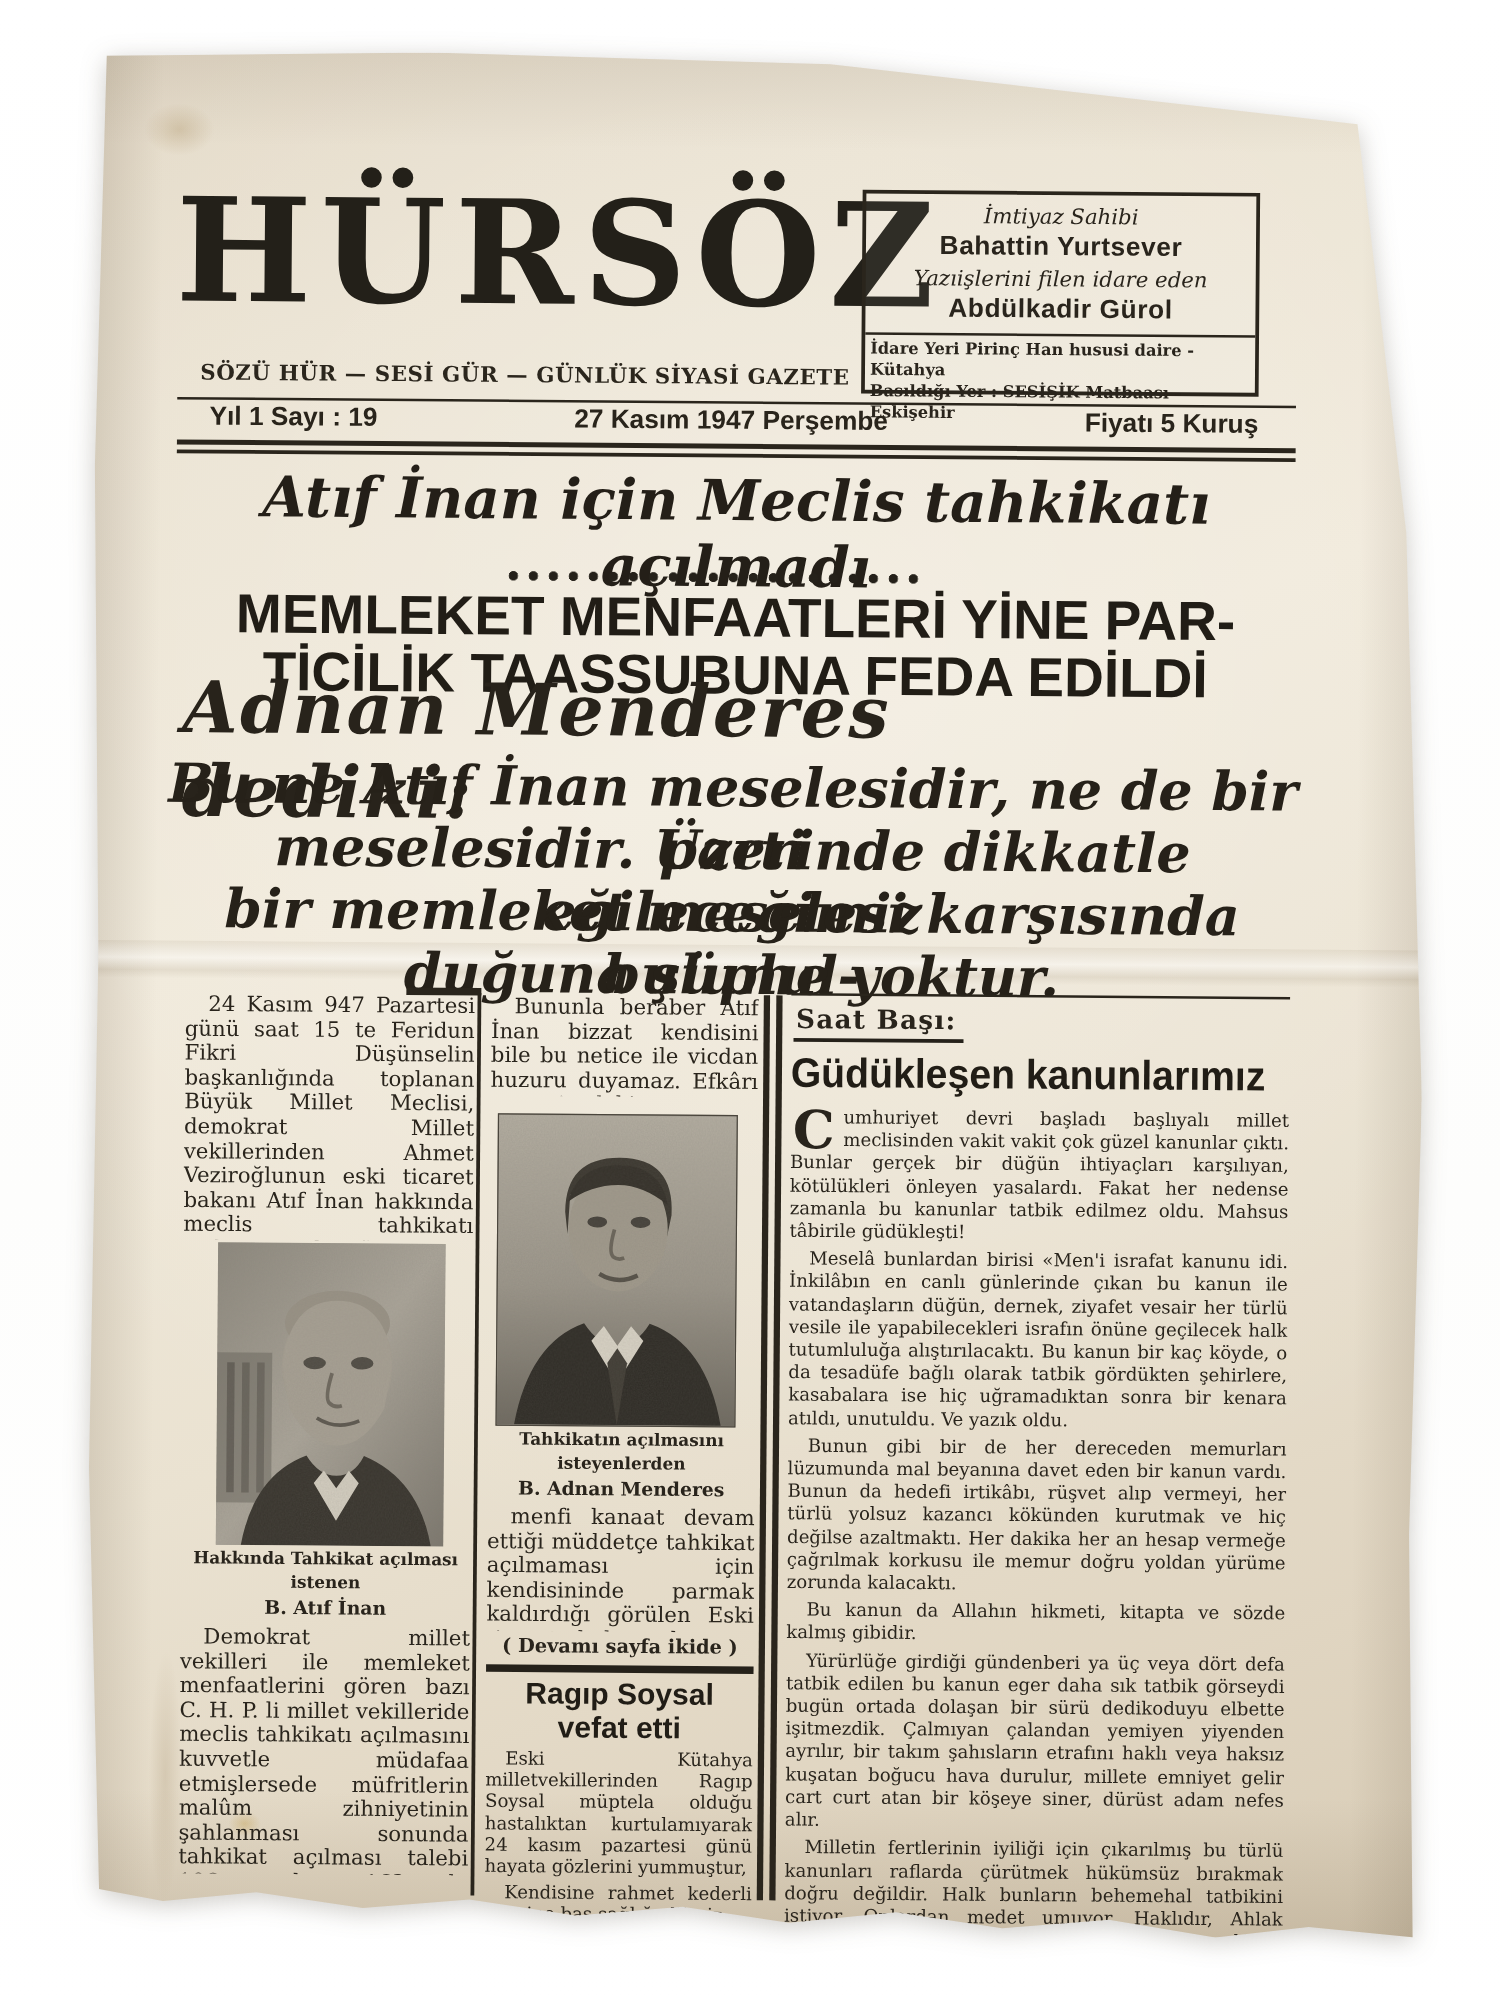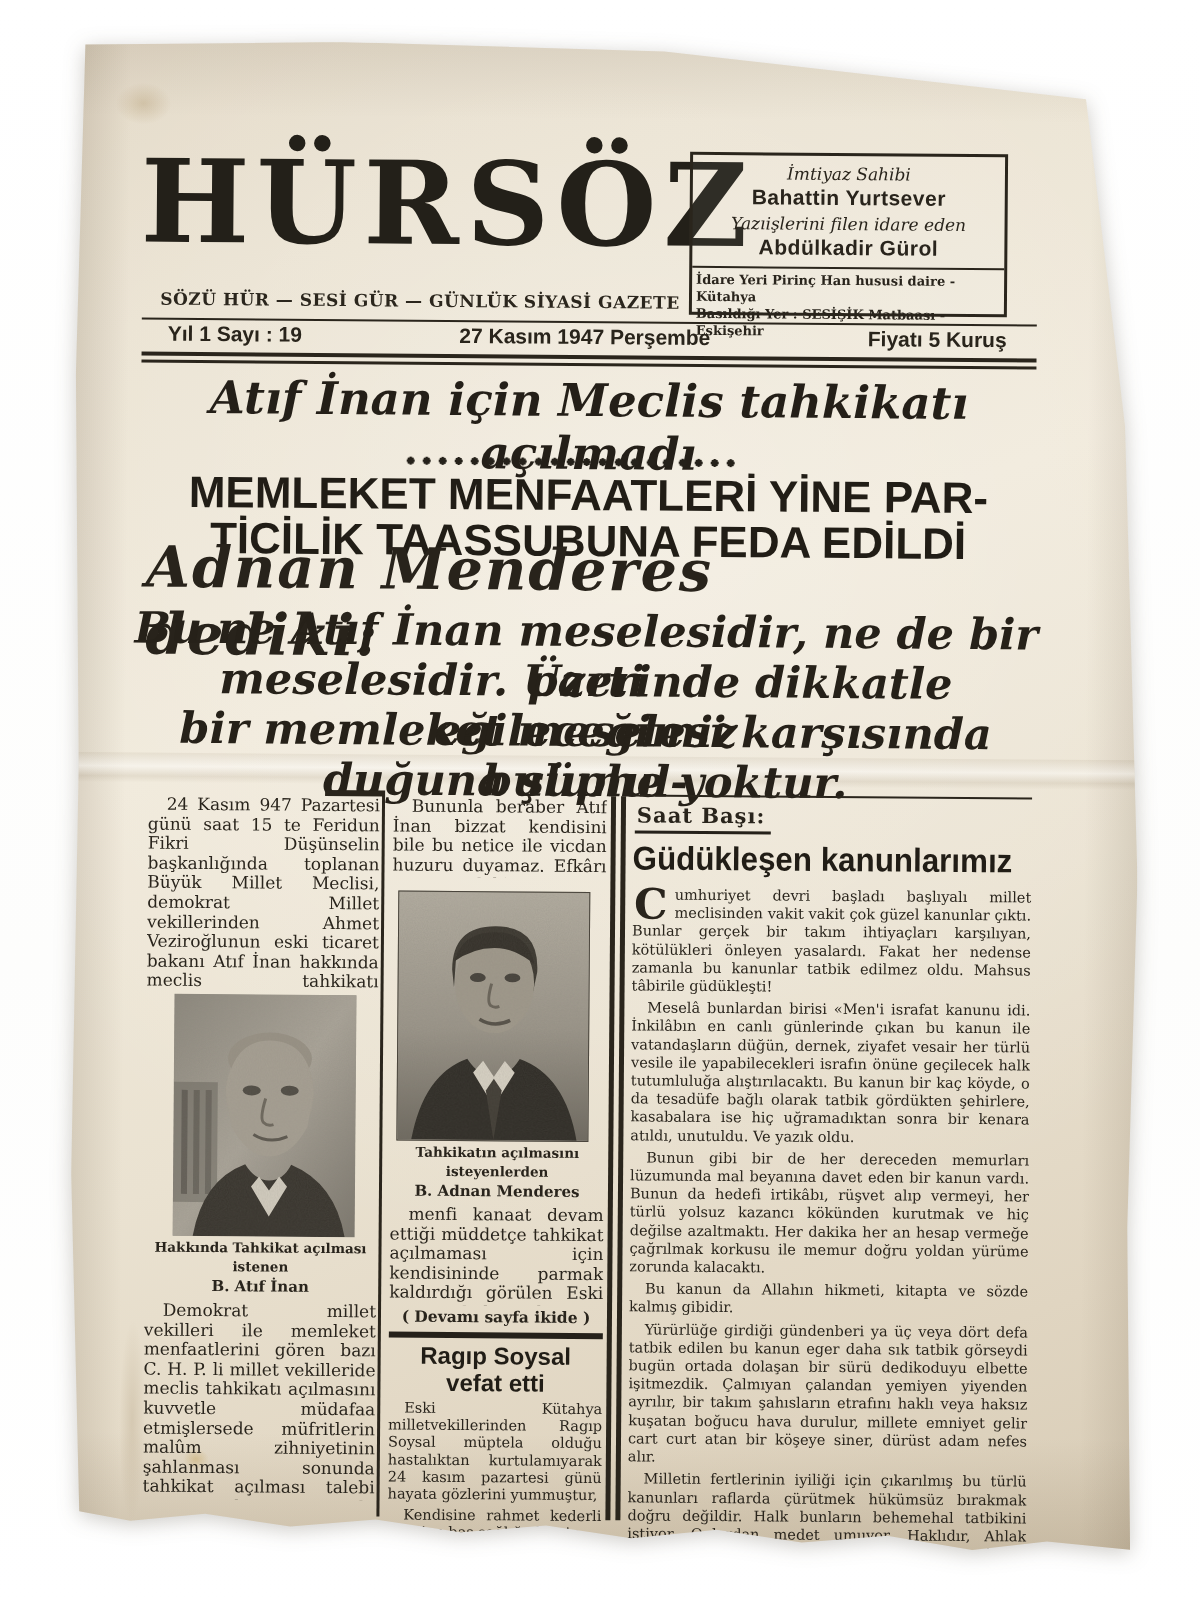--- a/index.html
+++ b/index.html
@@ -249,21 +249,21 @@
         <p class="obit-title">Ragıp Soysal</p>
         <p class="obit-title">vefat etti</p>
         <p class="obit-body">Eski Kütahya milletvekillerinden Ragıp Soysal müptela olduğu hastalıktan kurtulamıyarak 24 kasım pazartesi günü hayata gözlerini yummuştur,</p>
         <p class="obit-body">Kendisine rahmet kederli ailesine baş sağlığı dileriz.</p>
       </div>
     </div>
 
     <div class="abs col col3">
       <span class="saat-basi">Saat Başı:</span>
       <div class="col3-headline">Güdükleşen kanunlarımız</div>
-      <p class="body3 first"><span class="dropcap">C</span><span>umhuriyet devri başladı başlıyalı millet meclisinden vakit vakit çok güzel kanunlar çıktı. Bunlar gerçek bir takım ihtiyaçları karşılıyan, kötülükleri önleyen yasalardı. Fakat her nedense zamanla bu kanunlar tatbik edilmez oldu. Mahsus tâbirile güdükleşti!</span></p>
+      <p class="body3 first"><span class="dropcap">C</span><span>umhuriyet devri başladı başlıyalı millet meclisinden vakit vakit çok güzel kanunlar çıktı. Bunlar gerçek bir düğün ihtiyaçları karşılıyan, kötülükleri önleyen yasalardı. Fakat her nedense zamanla bu kanunlar tatbik edilmez oldu. Mahsus tâbirile güdükleşti!</span></p>
       <p class="body3">Meselâ bunlardan birisi «Men'i israfat kanunu idi. İnkilâbın en canlı günlerinde çıkan bu kanun ile vatandaşların düğün, dernek, ziyafet vesair her türlü vesile ile yapabilecekleri israfın önüne geçilecek halk tutumluluğa alıştırılacaktı. Bu kanun bir kaç köyde, o da tesadüfe bağlı olarak tatbik gördükten şehirlere, kasabalara ise hiç uğramadıktan sonra bir kenara atıldı, unutuldu. Ve yazık oldu.</p>
       <p class="body3">Bunun gibi bir de her dereceden memurları lüzumunda mal beyanına davet eden bir kanun vardı. Bunun da hedefi irtikâbı, rüşvet alıp vermeyi, her türlü yolsuz kazancı kökünden kurutmak ve hiç değilse azaltmaktı. Her dakika her an hesap vermeğe çağrılmak korkusu ile memur doğru yoldan yürüme zorunda kalacaktı.</p>
       <p class="body3">Bu kanun da Allahın hikmeti, kitapta ve sözde kalmış gibidir.</p>
       <p class="body3">Yürürlüğe girdiği gündenberi ya üç veya dört defa tatbik edilen bu kanun eger daha sık tatbik görseydi bugün ortada dolaşan bir sürü dedikoduyu elbette işitmezdik. Çalmıyan çalandan yemiyen yiyenden ayrılır, bir takım şahısların etrafını haklı veya haksız kuşatan boğucu hava durulur, millete emniyet gelir cart curt atan bir köşeye siner, dürüst adam nefes alır.</p>
       <p class="body3">Milletin fertlerinin iyiliği için çıkarılmış bu türlü kanunları raflarda çürütmek hükümsüz bırakmak doğru değildir. Halk bunların behemehal tatbikini istiyor. Onlardan medet umuyor. Haklıdır, Ahlak bozukluğu artık tahammül edil mez bir raddeye gelmiştir.</p>
       <p class="signature">YELKOVAN</p>
     </div>
 
   </div>
 </div>

